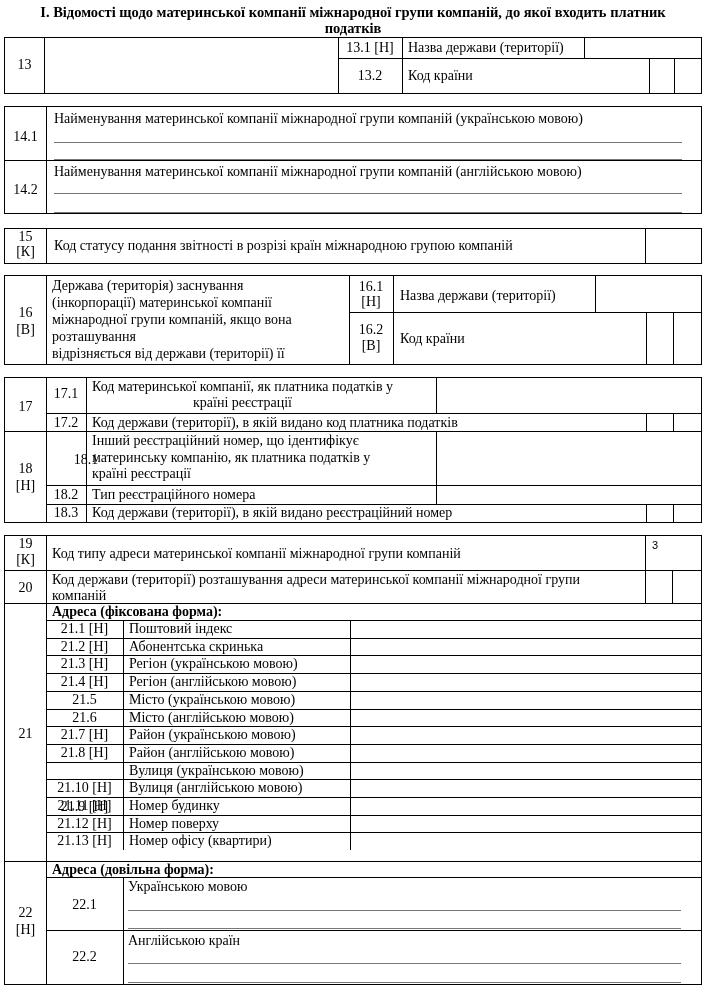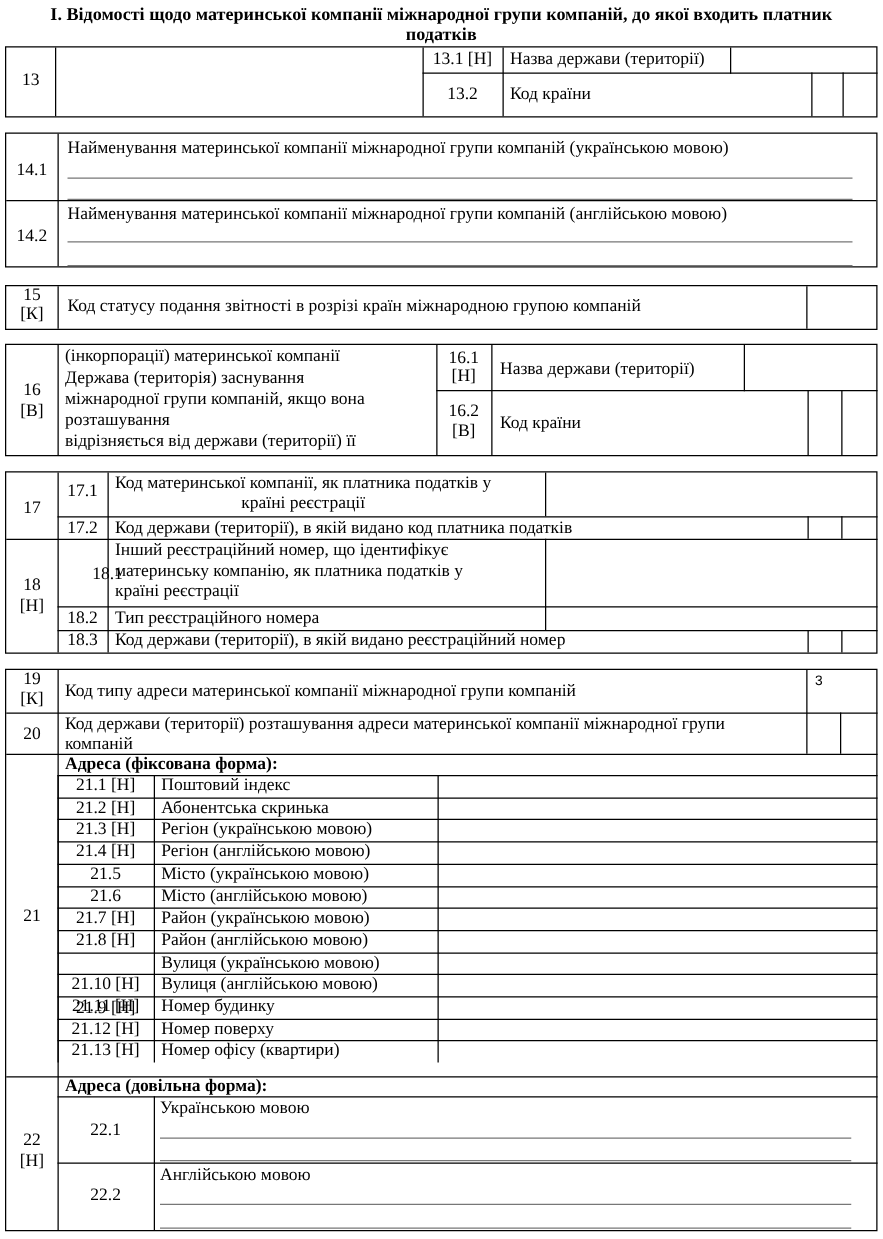--- a/index.html
+++ b/index.html
@@ -70,22 +70,22 @@
   <div class="field" style="left:641px;top:0;width:55px;height:34px;"></div>
 </div>
 
 <div class="box" style="top:275px;height:90px;">
   <div class="abs c" style="left:0;width:41px;top:28px;line-height:17px;">
     <div>16</div>
     <div>[В]</div>
   </div>
   <div class="vl" style="left:41px;top:0;height:88px;"></div>
   <div class="abs" style="left:47px;top:1px;line-height:17px;">
+    <div>Держава (територія) заснування</div>
     <div>(інкорпорації) материнської компанії</div>
-    <div>Держава (територія) заснування</div>
     <div>міжнародної групи компаній, якщо вона</div>
     <div>розташування</div>
     <div>відрізняється від держави (території) її</div>
   </div>
   <div class="vl" style="left:344px;top:0;height:88px;"></div>
   <div class="abs c" style="left:344px;width:44px;top:3px;line-height:15px;">
     <div>16.1</div>
     <div>[Н]</div>
   </div>
   <div class="vl" style="left:388px;top:0;height:88px;"></div>
@@ -240,17 +240,17 @@
   <div class="t b" style="left:47px;top:326px;">Адреса (довільна форма):</div>
   <div class="hl" style="left:41px;top:341px;width:656px;"></div>
   <div class="vl" style="left:118px;top:341px;height:107px;"></div>
   <div class="t c" style="left:41px;width:77px;top:361px;">22.1</div>
   <div class="t" style="left:123px;top:343px;">Українською мовою</div>
   <div class="dl" style="left:123px;top:374px;width:553px;"></div>
   <div class="dl" style="left:123px;top:392px;width:553px;"></div>
   <div class="field" style="left:123px;top:360px;width:553px;height:33px;"></div>
   <div class="hl" style="left:41px;top:394px;width:656px;"></div>
   <div class="t c" style="left:41px;width:77px;top:413px;">22.2</div>
-  <div class="t" style="left:123px;top:397px;">Англійською мовою</div>
+  <div class="t" style="left:123px;top:397px;">Англійською країн</div>
   <div class="dl" style="left:123px;top:427px;width:553px;"></div>
   <div class="dl" style="left:123px;top:446px;width:553px;"></div>
   <div class="field" style="left:123px;top:412px;width:553px;height:33px;"></div>
 </div>
 
 </body></html>

